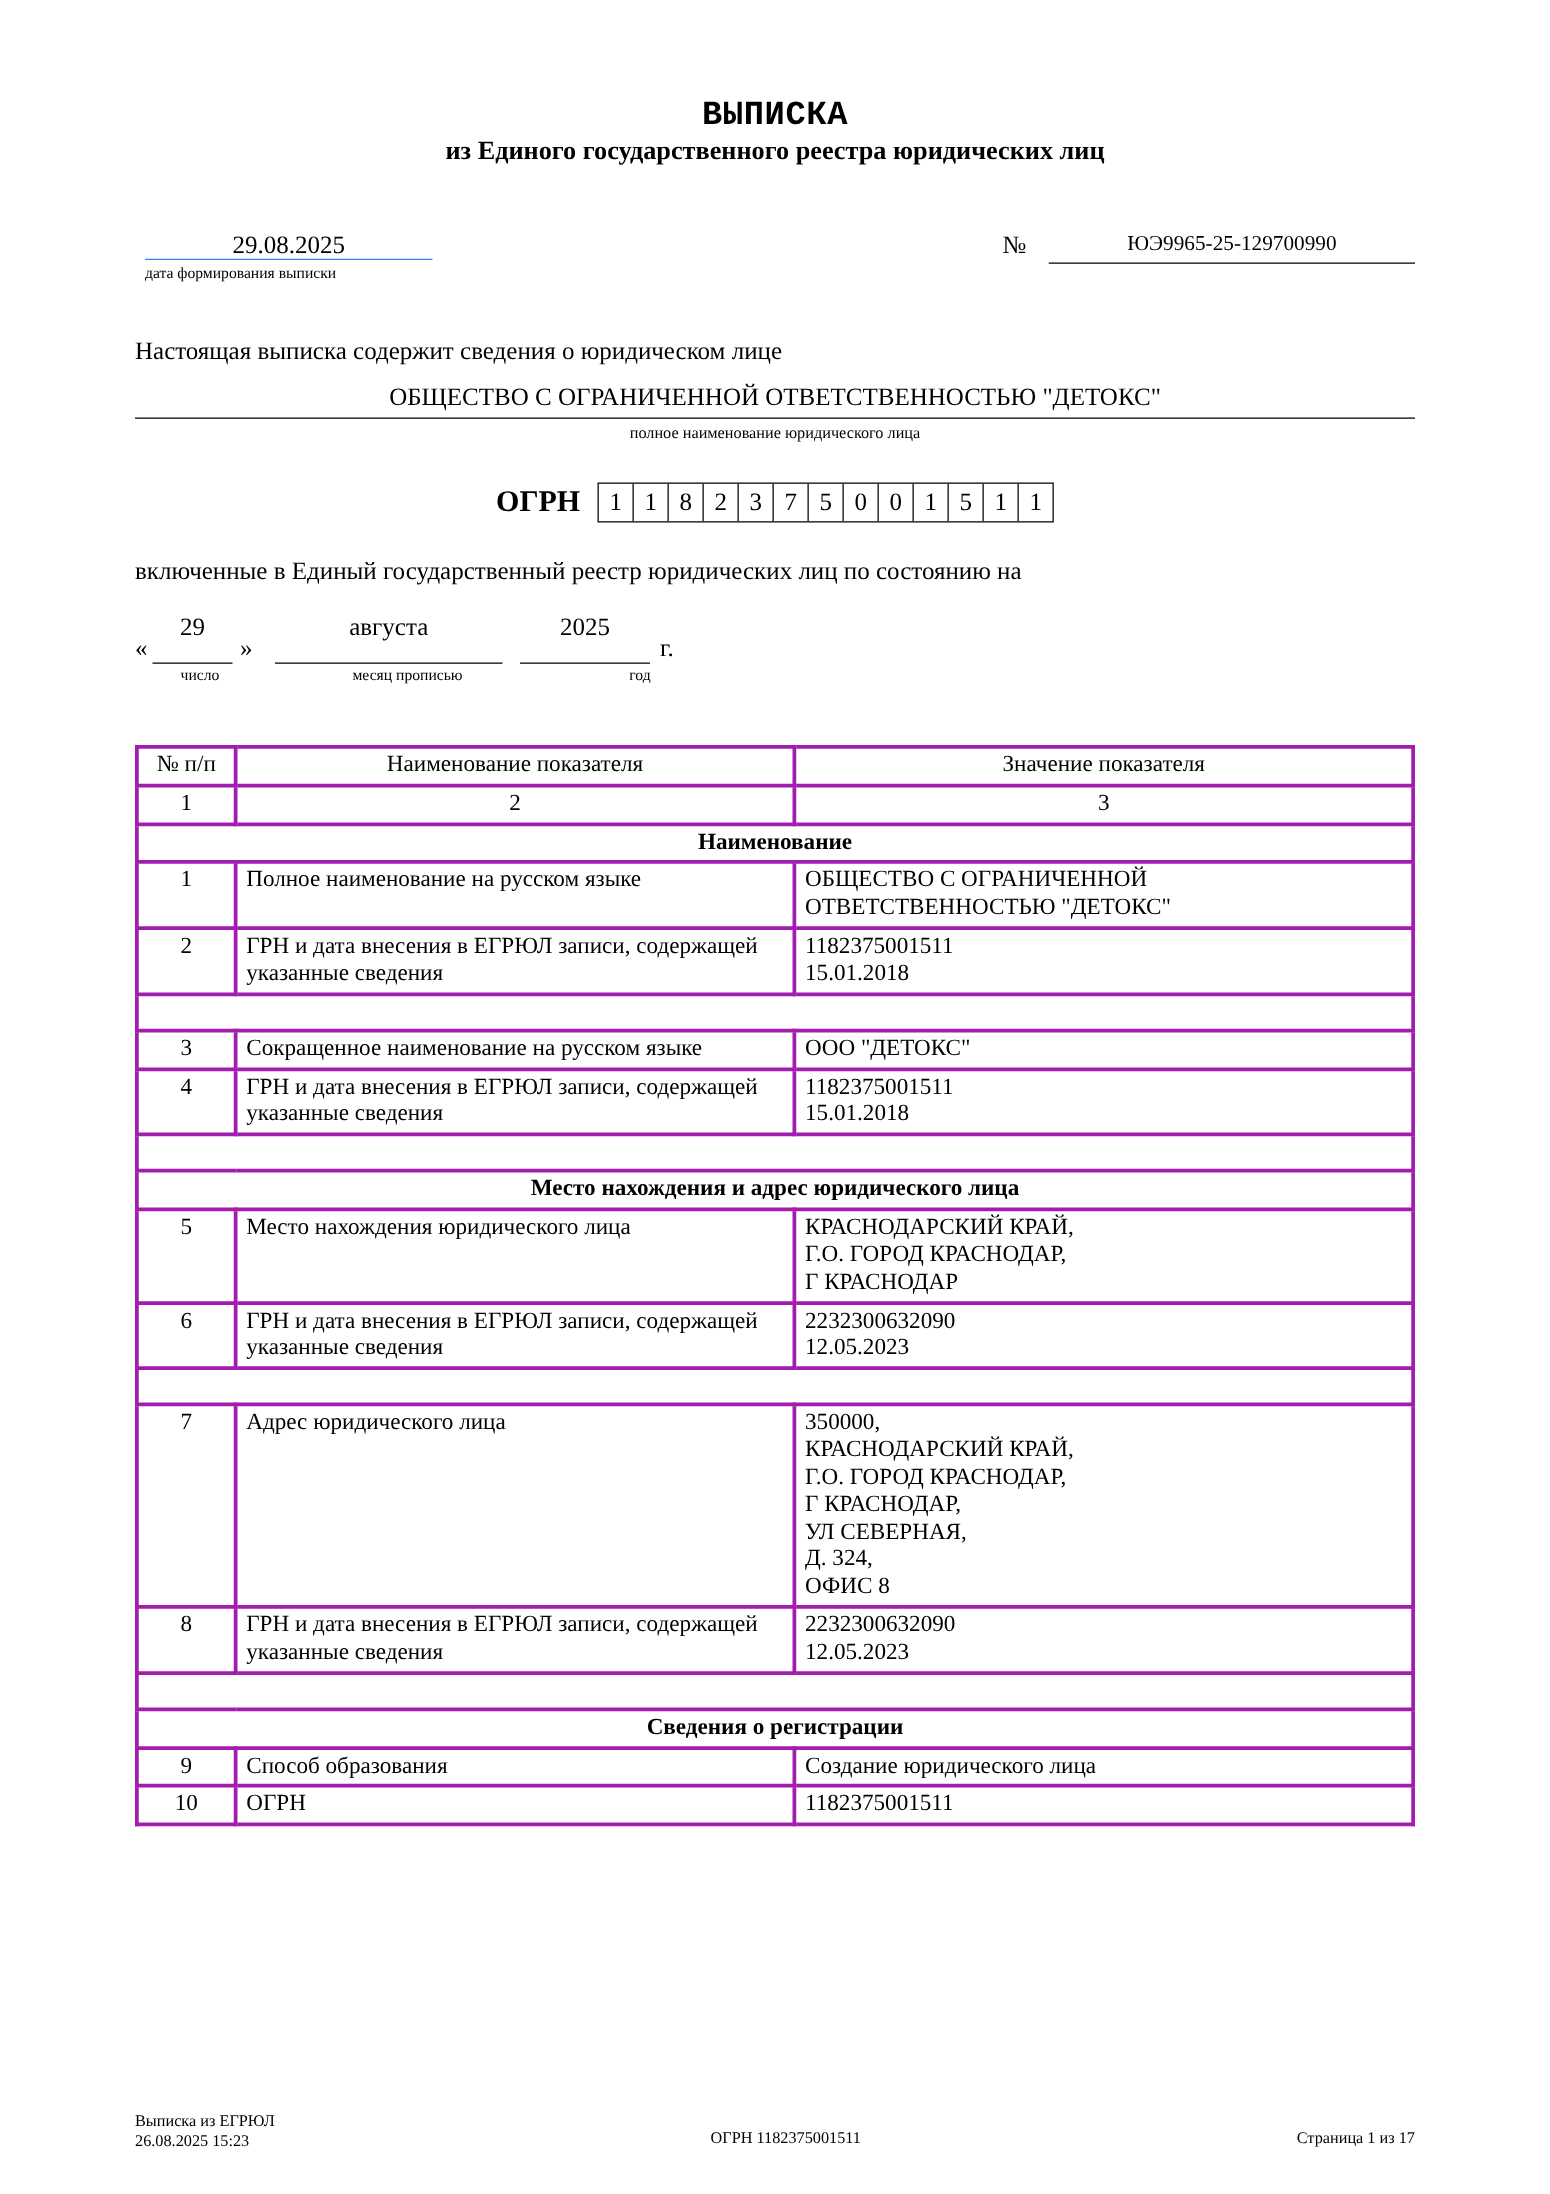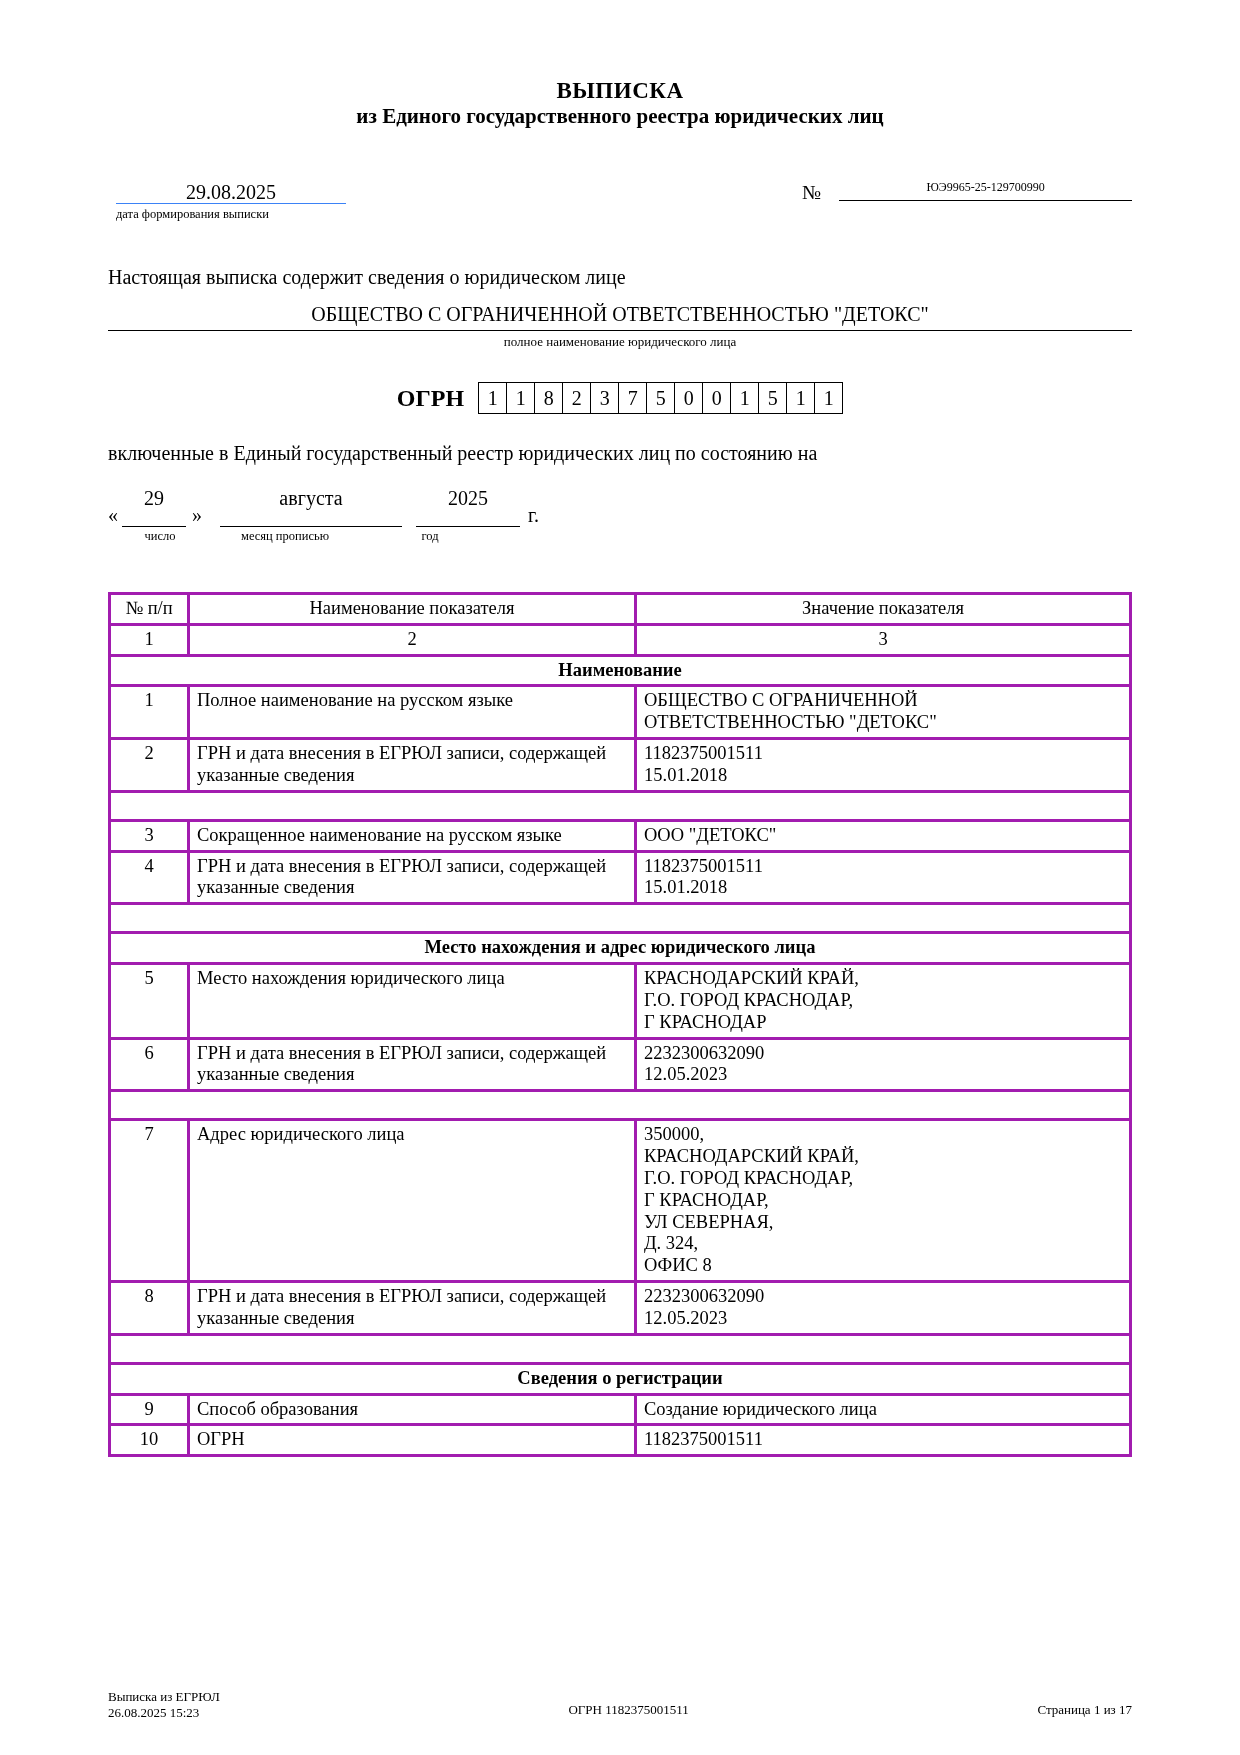--- a/index.html
+++ b/index.html
@@ -16,22 +16,23 @@
     width: 1240px;
     height: 1755px;
     margin: 0 auto;
     background: #fff;
     box-sizing: border-box;
     padding: 78px 108px 0 108px;
   }
   .title {
     text-align: center;
     font-weight: bold;
-    font-size: 23px;
+    font-size: 27px;
     letter-spacing: 0.5px;
+    font-family: Liberation Mono, monospace;
   }
   .subtitle {
     text-align: center;
     font-weight: bold;
     font-size: 21px;
   }
 
   
   .row-date {
     display: flex;
@@ -66,21 +67,21 @@
     align-items: flex-start;
     width: 330px;
   }
   .num-label {
     font-size: 20px;
     padding-right: 18px;
   }
   .num-val {
     flex: 1;
     text-align: center;
-    font-size: 12px;
+    font-size: 17px;
     line-height: 1.15;
     border-bottom: 1px solid #000;
     padding-bottom: 5px;
   }
 
   .line-contains {
     font-size: 20px;
     margin-top: 44px;
   }
   .fullname-wrap {
@@ -143,20 +144,21 @@
     padding: 0 6px 16px 6px;
   }
   .dw-day { width: 52px; }
   .dw-month { width: 170px; margin-left: 14px;}
   .dw-year { width: 92px; margin-left: 14px;}
   .dw-g { margin-left: 8px; }
   .dateword-caps {
     display: flex;
     font-size: 12.5px;
     margin-top: 2px;
+    gap: 41px;
   }
   .cap-day { width: 52px; text-align: center; margin-left: 26px;}
   .cap-month { width: 170px; text-align: center; margin-left: 14px;}
   .cap-year { width: 92px; text-align: center; margin-left: 14px;}
 
   
   table.main {
     border-collapse: collapse;
     width: 100%;
     margin-top: 48px;

